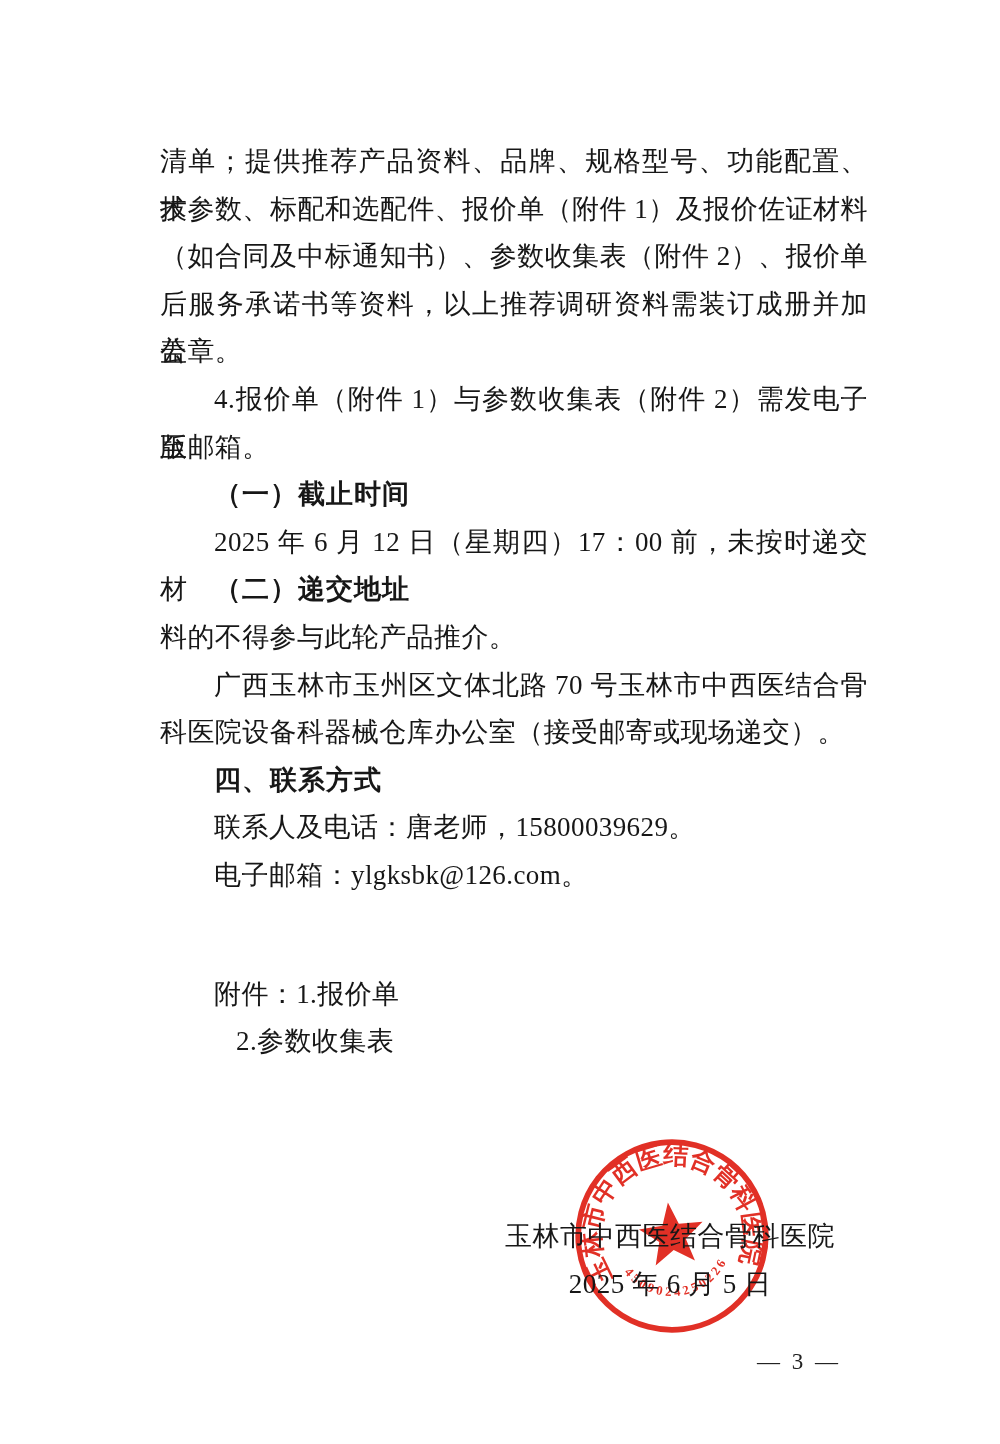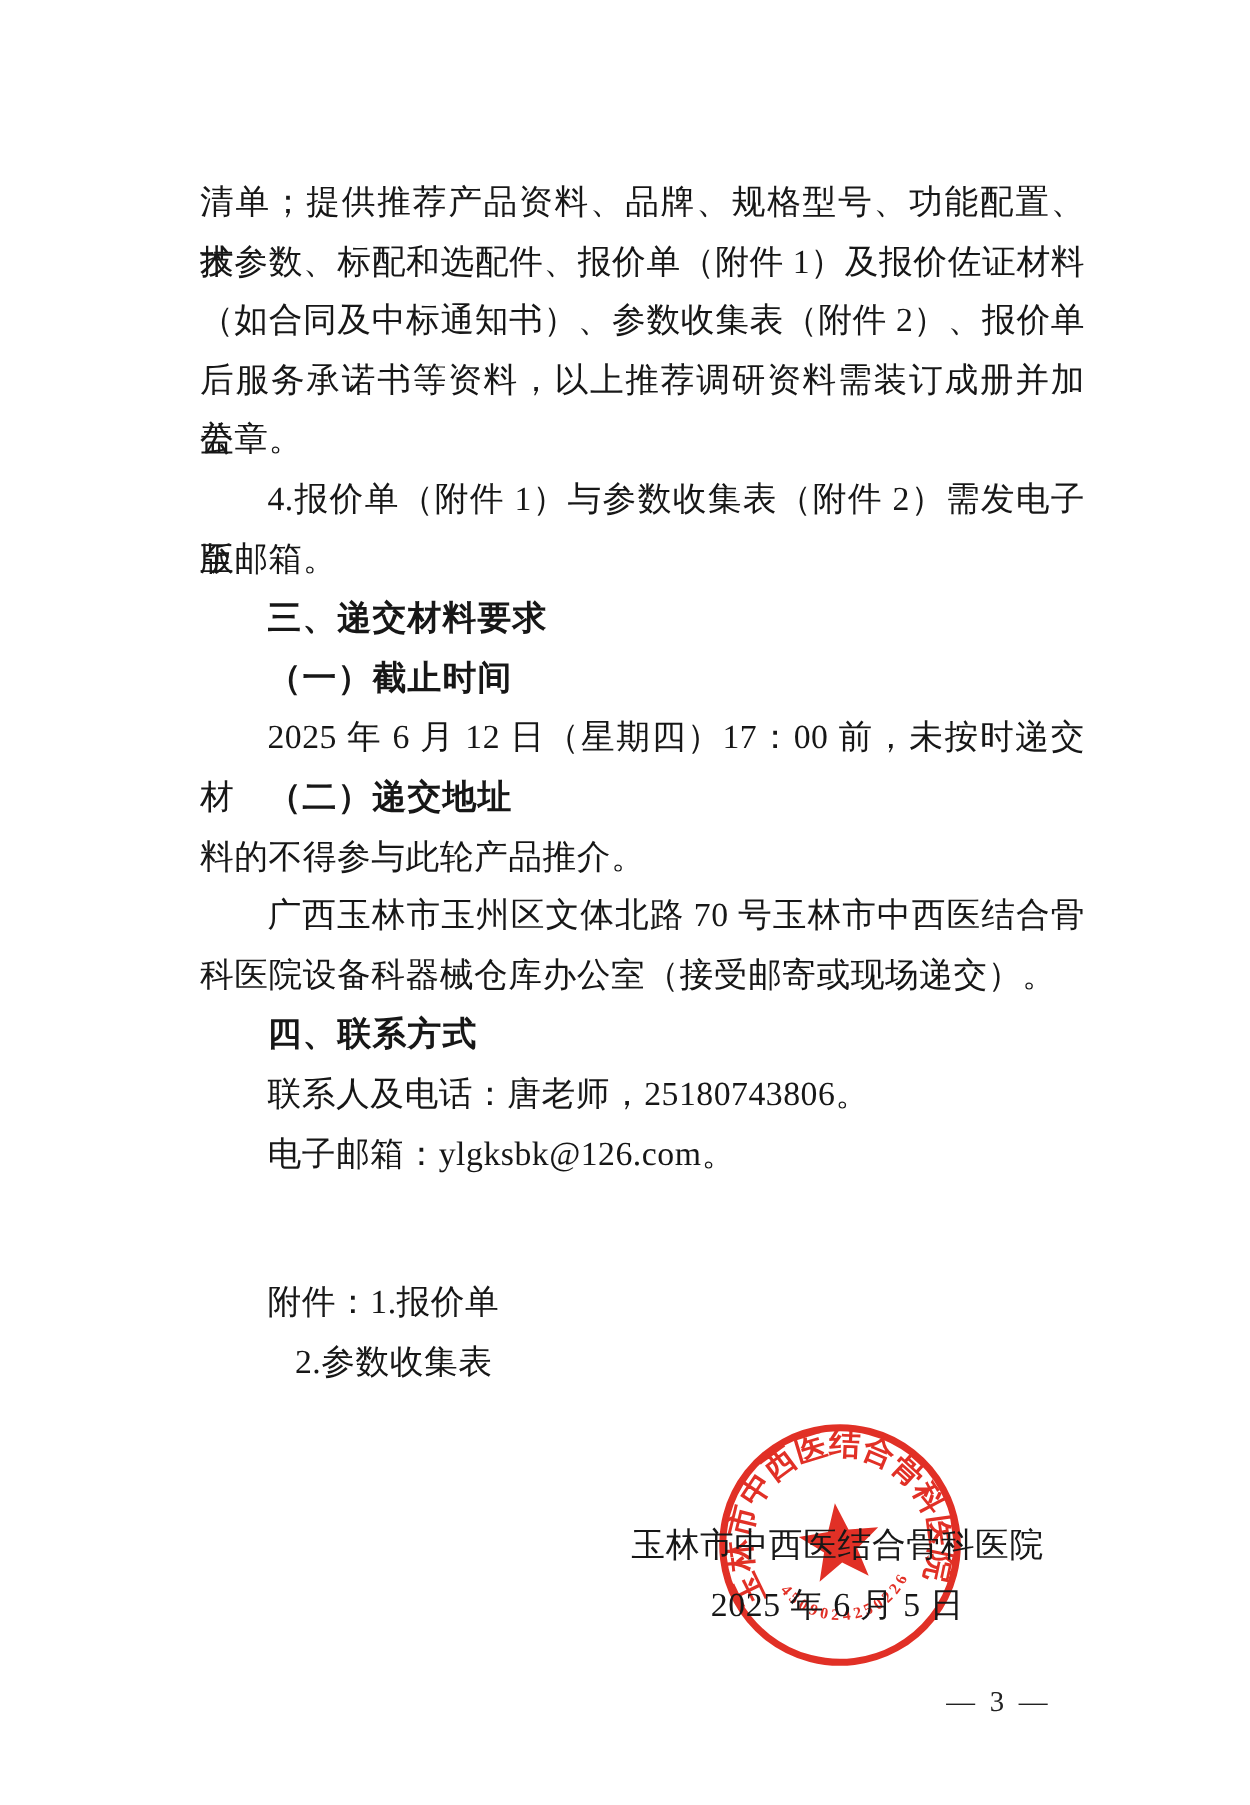--- a/index.html
+++ b/index.html
@@ -70,29 +70,28 @@
 <div class="page">
 
   <div class="content">
     <div class="line just">清单；提供推荐产品资料、品牌、规格型号、功能配置、技</div>
     <div class="line just">术参数、标配和选配件、报价单（附件 1）及报价佐证材料</div>
     <div class="line just">（如合同及中标通知书）、参数收集表（附件 2）、报价单</div>
     <div class="line just">后服务承诺书等资料，以上推荐调研资料需装订成册并加盖</div>
     <div class="line">公章。</div>
     <div class="line just ind">4.报价单（附件 1）与参数收集表（附件 2）需发电子版</div>
     <div class="line">至邮箱。</div>
-    <div class="line bold ind">三、递交材料要求</div>
     <div class="line bold ind">（一）截止时间</div>
     <div class="line just ind">2025 年 6 月 12 日（星期四）17：00 前，未按时递交材</div>
     <div class="line bold ind">（二）递交地址</div>
     <div class="line">料的不得参与此轮产品推介。</div>
     <div class="line just ind">广西玉林市玉州区文体北路 70 号玉林市中西医结合骨</div>
     <div class="line">科医院设备科器械仓库办公室（接受邮寄或现场递交）。</div>
     <div class="line bold ind">四、联系方式</div>
-    <div class="line ind">联系人及电话：唐老师，25180743806。</div>
+    <div class="line ind">联系人及电话：唐老师，15800039629。</div>
     <div class="line ind">电子邮箱：ylgksbk@126.com。</div>
 
     <div class="line attach1">
       <span>附件：</span><span>1.报价单</span>
     </div>
     <div class="line attach2">2.参数收集表</div>
   </div>
 
   <div class="signature">
     <div>玉林市中西医结合骨科医院</div>

